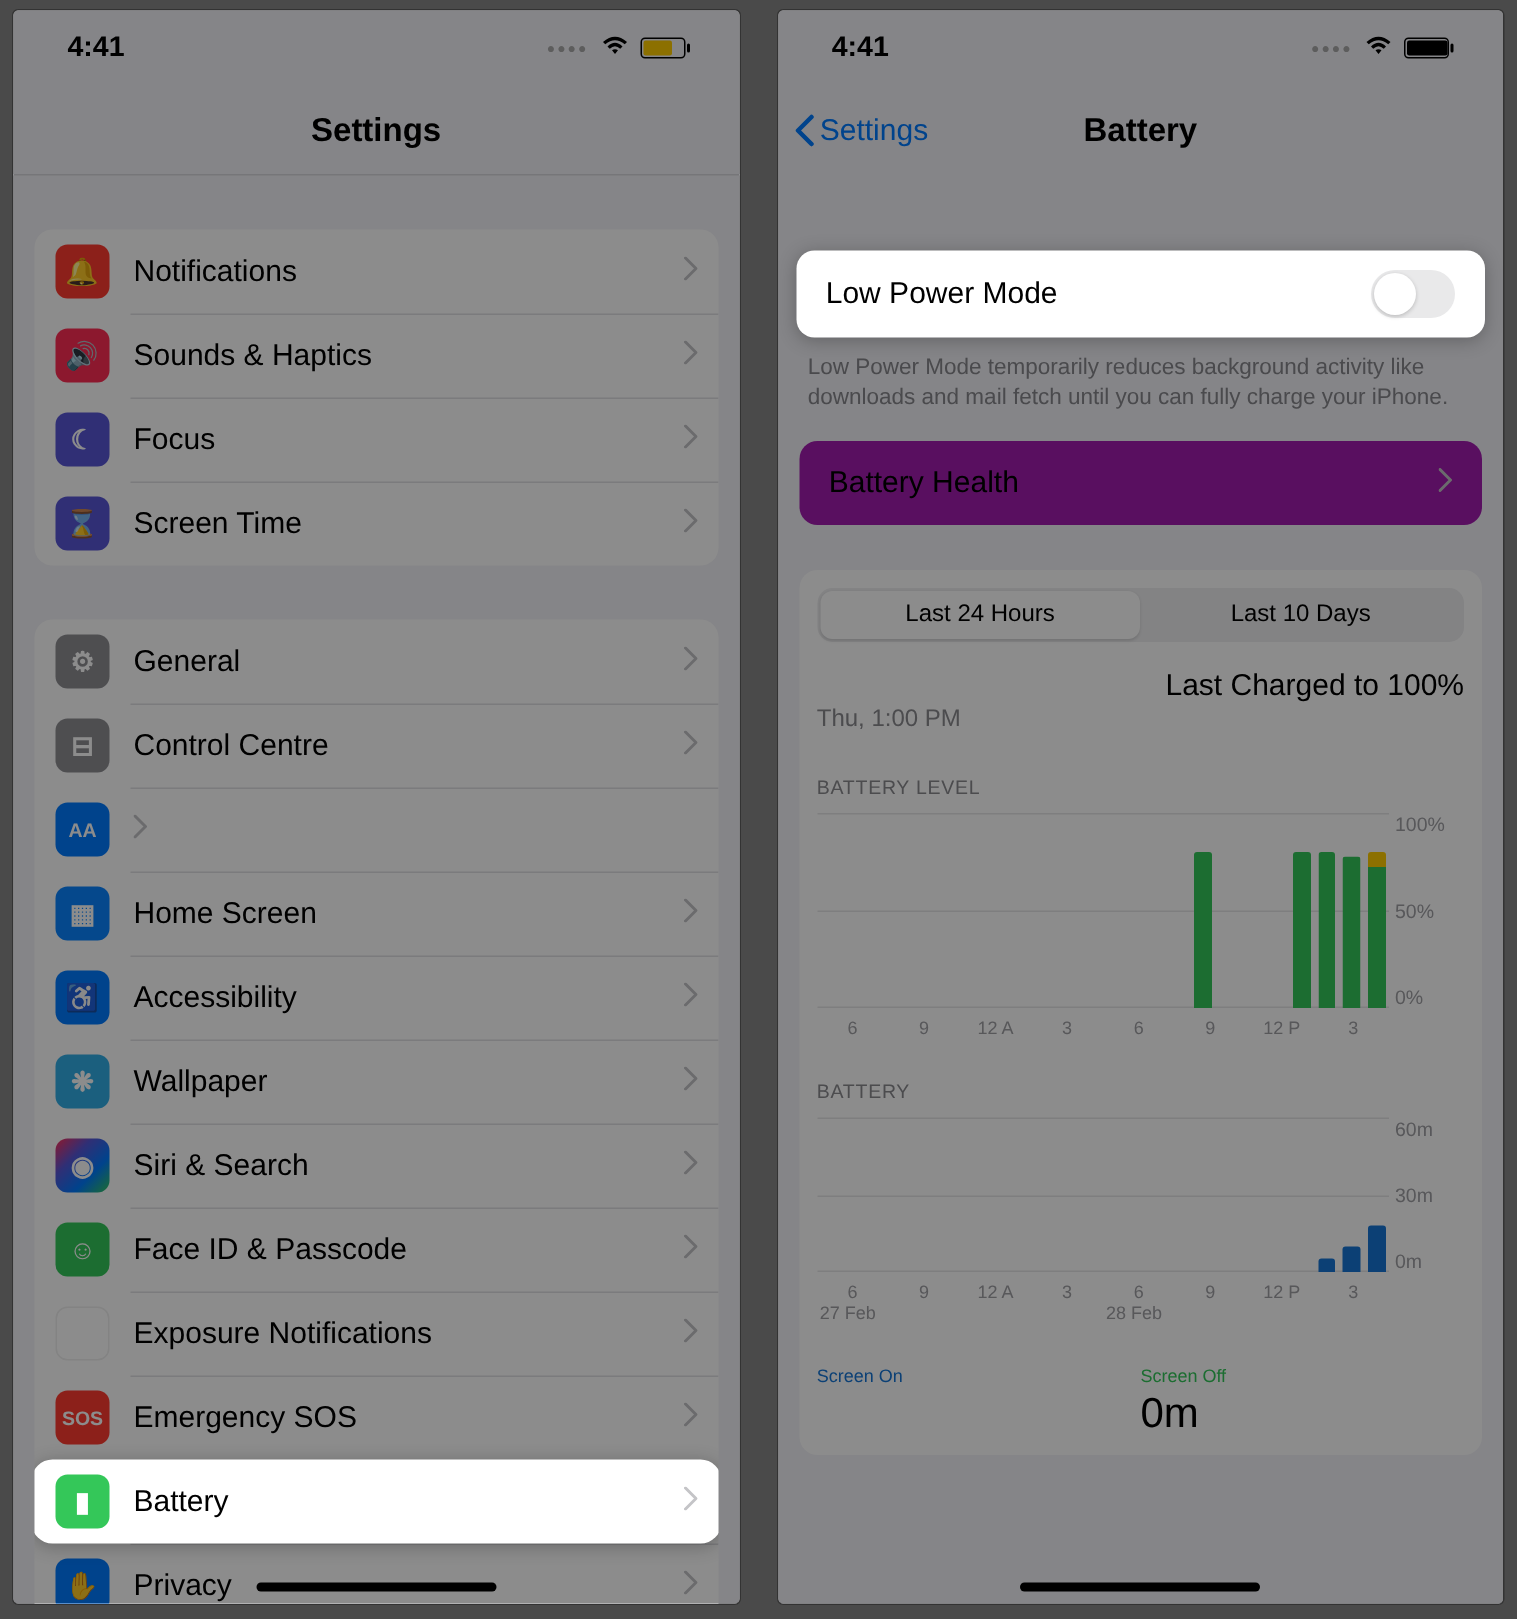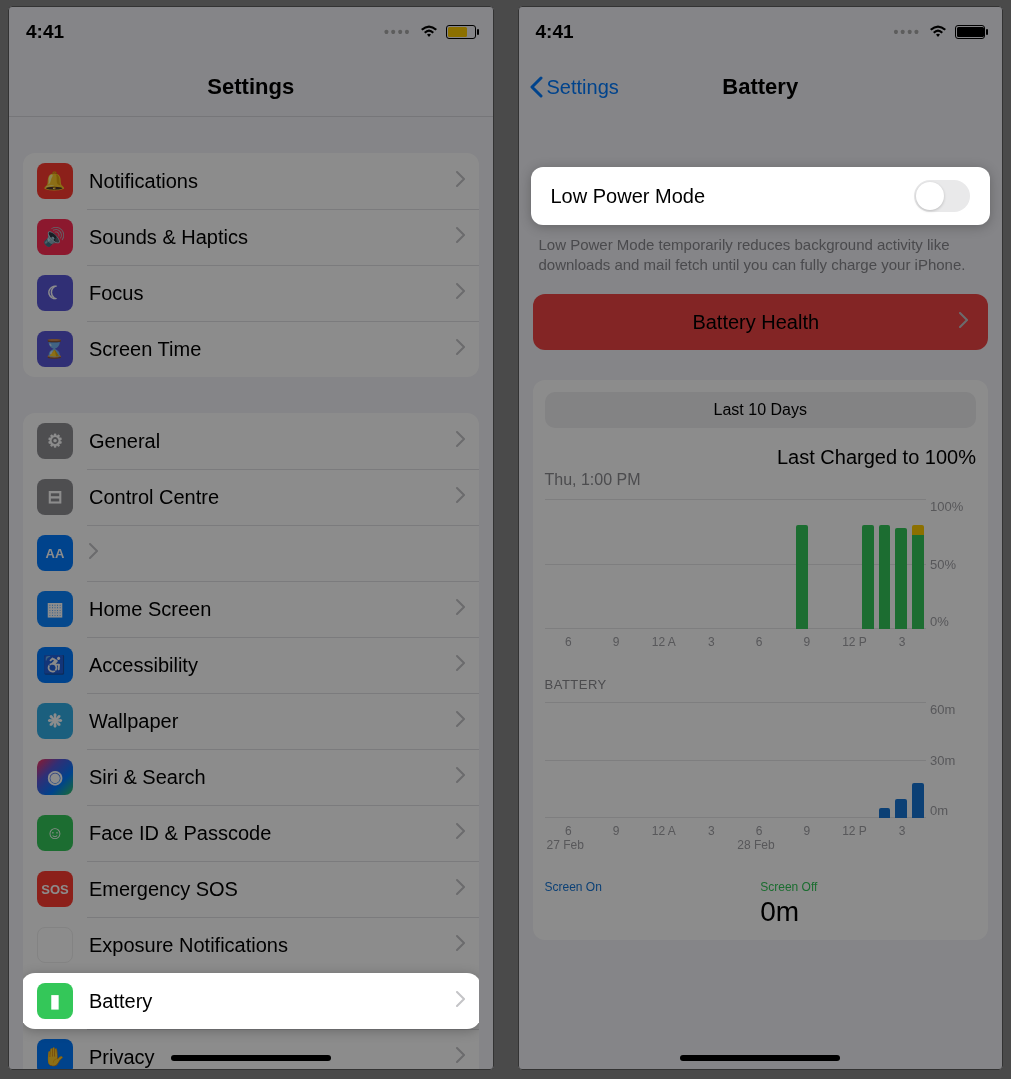--- a/index.html
+++ b/index.html
@@ -19,21 +19,21 @@
     border-radius: 4px;
     overflow: hidden;
     position: relative;
     border: 1px solid #333;
   }
   .status-bar {
     height: 50px;
     display: flex;
     justify-content: space-between;
     align-items: center;
-    padding: 0 17px;
+    padding: 0 36px;
     font-size: 19px;
     font-weight: 600;
     color: #000;
   }
   .status-right { display: flex; align-items: center; gap: 8px; }
   .dots { color: #aaa; font-size: 14px; letter-spacing: 2px; }
   .wifi-icon svg { width: 18px; height: 14px; }
   .battery-icon { width: 30px; height: 14px; border: 1.5px solid #000; border-radius: 3px; position: relative; }
   .battery-icon::after { content: ""; position: absolute; right: -4px; top: 3px; width: 2px; height: 6px; background: #000; border-radius: 1px; }
   .battery-fill { position: absolute; left: 1px; top: 1px; bottom: 1px; border-radius: 1.5px; }
@@ -142,24 +142,23 @@
     box-shadow: 0 1px 3px rgba(0,0,0,0.2);
   }
   .footer-text {
     padding: 10px 20px 20px;
     font-size: 15px;
     color: #87878c;
     line-height: 1.3;
   }
   .b-group {
     margin: 0 14px;
-    background: #ef4444;
+    background: #a21caf;
     border-radius: 12px;
     overflow: hidden;
-    text-align: center;
   }
   .b-group .row::before { left: 20px; }
 
   .card {
     margin: 30px 14px 0;
     background: #fff;
     border-radius: 12px;
     padding: 12px;
   }
   .seg {
@@ -376,33 +375,33 @@
         <div class="row">
           <div class="row-icon bg-green">
             <span class="i">☺</span>
           </div>
           <span class="row-label">Face ID &amp; Passcode</span>
           <span class="chevron"><svg viewBox="0 0 9 16">
               <path d="M1 1 L8 8 L1 15" stroke="#c4c4c7" stroke-width="2" fill="none" stroke-linecap="round"></path>
             </svg></span>
         </div>
         <div class="row">
+          <div class="row-icon bg-covid">
+            <span class="i">☀</span>
+          </div>
+          <span class="row-label">Exposure Notifications</span>
+          <span class="chevron"><svg viewBox="0 0 9 16">
+              <path d="M1 1 L8 8 L1 15" stroke="#c4c4c7" stroke-width="2" fill="none" stroke-linecap="round"></path>
+            </svg></span>
+        </div>
+        <div class="row">
           <div class="row-icon bg-sos">
             <span class="i sm">SOS</span>
           </div>
           <span class="row-label">Emergency SOS</span>
-          <span class="chevron"><svg viewBox="0 0 9 16">
-              <path d="M1 1 L8 8 L1 15" stroke="#c4c4c7" stroke-width="2" fill="none" stroke-linecap="round"></path>
-            </svg></span>
-        </div>
-        <div class="row">
-          <div class="row-icon bg-covid">
-            <span class="i">☀</span>
-          </div>
-          <span class="row-label">Exposure Notifications</span>
           <span class="chevron"><svg viewBox="0 0 9 16">
               <path d="M1 1 L8 8 L1 15" stroke="#c4c4c7" stroke-width="2" fill="none" stroke-linecap="round"></path>
             </svg></span>
         </div>
         <div class="row highlight">
           <div class="row-icon bg-green">
             <span class="i">▮</span>
           </div>
           <span class="row-label">Battery</span>
           <span class="chevron"><svg viewBox="0 0 9 16">
@@ -471,26 +470,28 @@
       <span class="chevron">
         <svg viewBox="0 0 9 16">
             <path d="M1 1 L8 8 L1 15" stroke="#c4c4c7" stroke-width="2" fill="none" stroke-linecap="round"></path>
           </svg>
       </span>
     </div>
   </div>
 
   <div class="card">
     <div class="seg">
+      <div class="seg-item active">Last 24 Hours</div>
       <div class="seg-item">Last 10 Days</div>
     </div>
 
     <div class="charge-title">Last Charged to 100%</div>
     <div class="charge-sub">Thu, 1:00 PM</div>
 
+    <div class="section-label">BATTERY LEVEL</div>
     <div class="chart-area">
       <div class="chart-grid"></div>
       <div class="y-labels" id="ylab1">
           <span>100%</span>
           <span>50%</span>
           <span>0%</span>
         </div>
       <div class="bars" id="bars1">
           <div class="slot"></div>
           <div class="slot"></div>
@@ -543,21 +544,21 @@
         <span>9</span>
         <span>12 A</span>
         <span>3</span>
         <span>6</span>
         <span>9</span>
         <span>12 P</span>
         <span>3</span>
       </div>
 
     <div class="section-label">BATTERY</div>
-    <div class="chart-area" style="height:116px">
+    <div class="chart-area" style="height:103px">
       <div class="chart-grid"></div>
       <div class="y-labels" id="ylab2">
           <span>60m</span>
           <span>30m</span>
           <span>0m</span>
         </div>
       <div class="bars" id="bars2">
           <div class="slot"></div>
           <div class="slot"></div>
           <div class="slot"></div>

